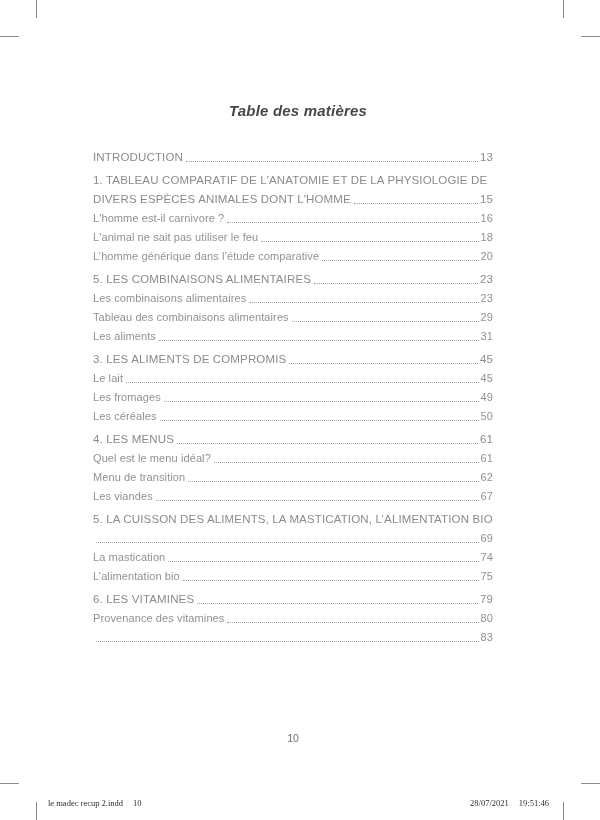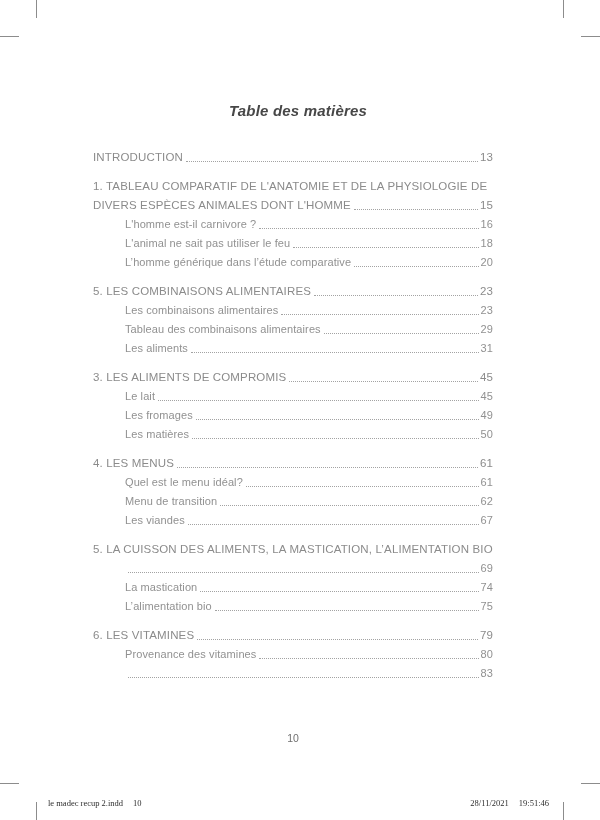--- a/index.html
+++ b/index.html
@@ -25,23 +25,23 @@
   .cm5{left:36px;top:802px;}.cm6{left:563px;top:802px;}
   .cm7{left:0;top:783px;}  .cm8{left:581px;top:783px;}
 
   .title{
     position:absolute;top:102px;left:0;width:596px;text-align:center;
     font-size:15px;font-weight:bold;font-style:italic;
     color:var(--title-color);letter-spacing:.2px;
   }
   .toc{position:absolute;top:148px;left:93px;width:400px;}
   .toc-row{display:flex;height:19px;line-height:19px;white-space:nowrap;overflow:hidden;}
-  .toc-row.gap{margin-top:10px;}
+  .toc-row.gap{margin-top:4px;}
   .toc-row.chapter{font-size:11.5px;color:var(--chapter-color);letter-spacing:.15px;}
-  .toc-row.entry{font-size:11px;color:var(--entry-color);letter-spacing:.1px;margin-left:32px;}
+  .toc-row.entry{font-size:11px;color:var(--entry-color);letter-spacing:.1px;}
   .toc-label{flex:0 0 auto;}
   .toc-leader{
     flex:1 1 auto;min-width:5px;align-self:flex-end;
     border-bottom:1.5px dotted var(--dots-color);margin:0 2px 5px 3px;
   }
   .toc-page{flex:0 0 auto;}
 
   .folio{
     position:absolute;top:732px;left:93px;width:400px;text-align:center;
     font-size:10.5px;color:var(--folio-color);
@@ -126,21 +126,21 @@
       <span class="toc-label">Le lait</span>
       <span class="toc-leader"></span>
       <span class="toc-page">45</span>
     </div>
     <div class="toc-row entry">
       <span class="toc-label">Les fromages</span>
       <span class="toc-leader"></span>
       <span class="toc-page">49</span>
     </div>
     <div class="toc-row entry">
-      <span class="toc-label">Les matières</span>
+      <span class="toc-label">Les céréales</span>
       <span class="toc-leader"></span>
       <span class="toc-page">50</span>
     </div>
     <div class="toc-row chapter gap">
       <span class="toc-label">4. LES MENUS</span>
       <span class="toc-leader"></span>
       <span class="toc-page">61</span>
     </div>
     <div class="toc-row entry">
       <span class="toc-label">Quel est le menu idéal?</span>
@@ -189,14 +189,14 @@
       <span class="toc-page">83</span>
     </div>
   </div>
 
 <div class="folio">10</div>
 
 <div class="slug slug-left">
   <span>le madec recup 2.indd</span><span class="sep"></span><span>10</span>
 </div>
 <div class="slug slug-right">
-  <span>28/11/2021</span><span class="sep"></span><span>19:51:46</span>
+  <span>28/07/2021</span><span class="sep"></span><span>19:51:46</span>
 </div>
 
 </body></html>

